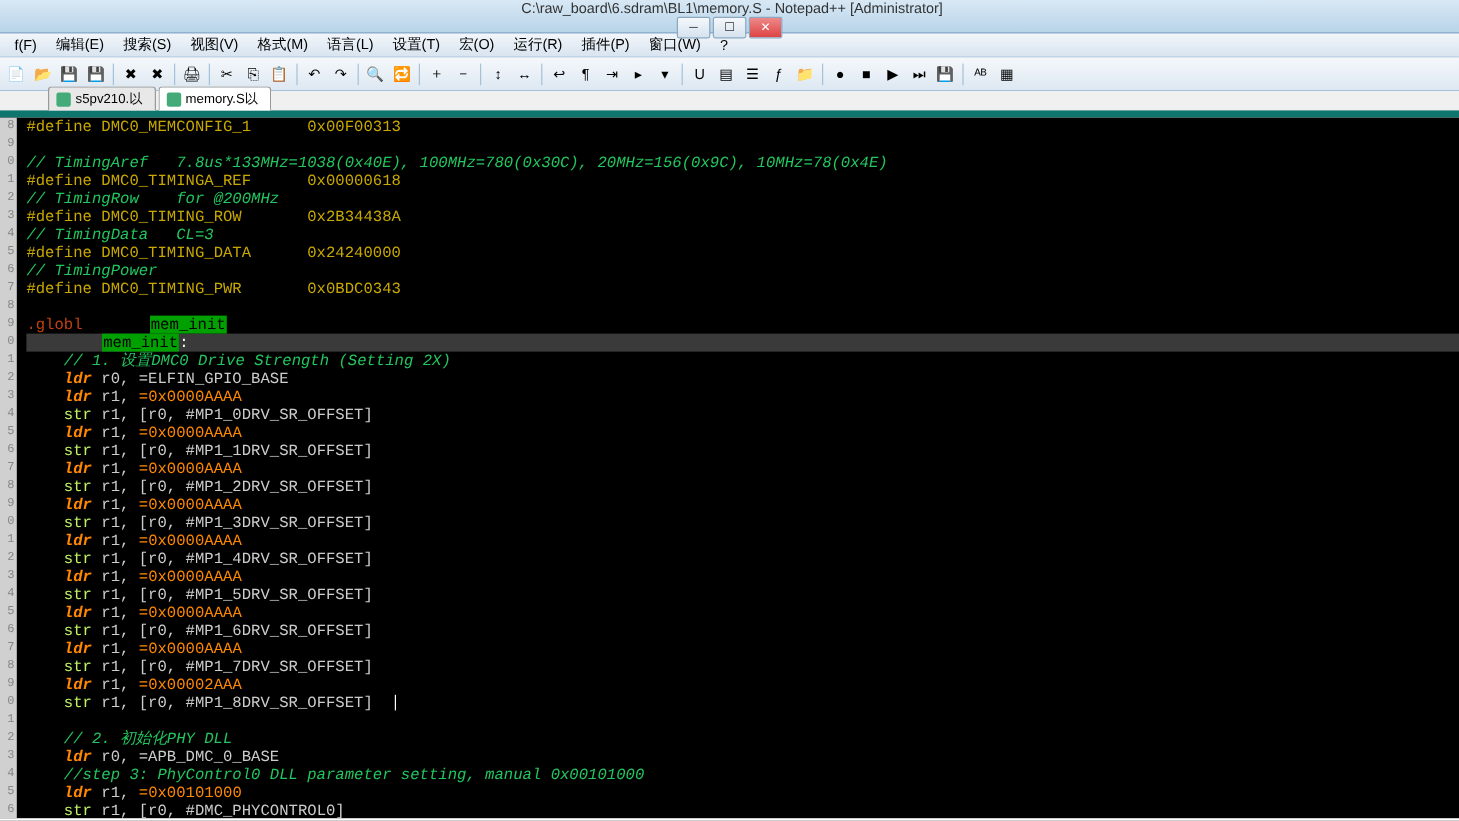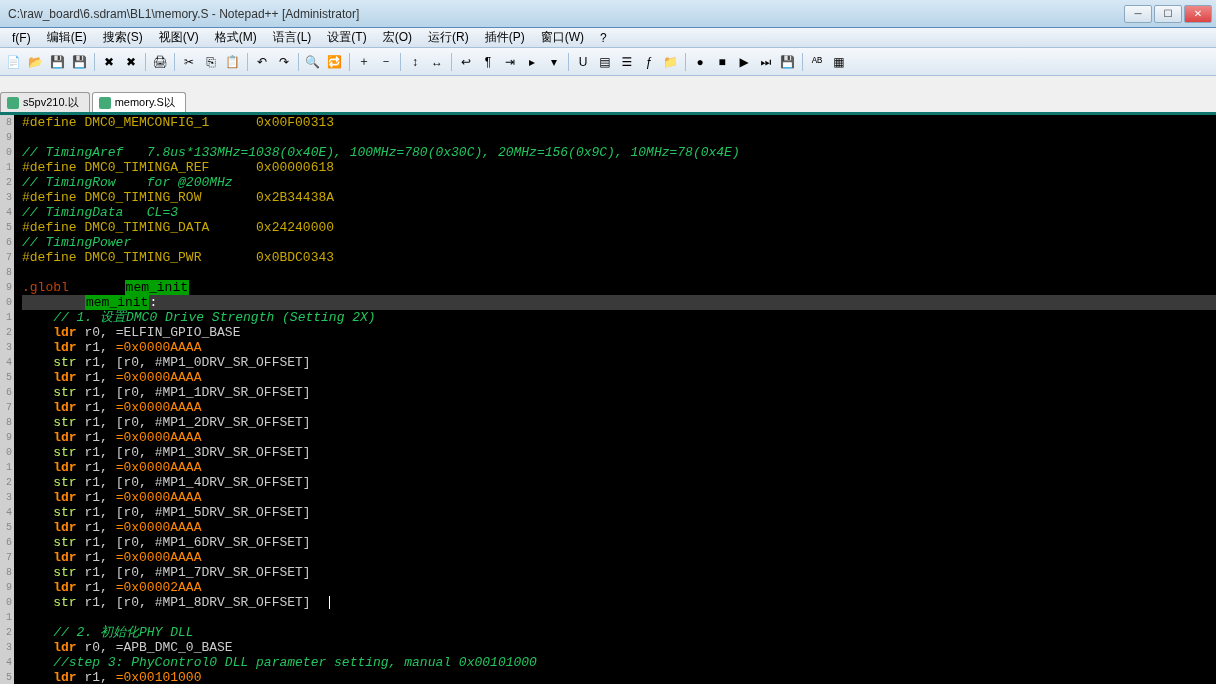--- a/index.html
+++ b/index.html
@@ -6,20 +6,21 @@
     body { font-family: "Segoe UI", Tahoma, sans-serif; font-size: 12px; background: #fff; overflow: hidden; }
     
     .titlebar {
       height: 28px;
       background: linear-gradient(to bottom, #d8e8f5, #b8d4e8);
       border-bottom: 1px solid #5a8ab8;
       display: flex;
       align-items: center;
       padding: 0 4px;
       color: #333;
+      flex-direction: column;
     }
     .titlebar .title-text { flex: 1; padding-left: 4px; font-size: 12px; }
     .titlebar .win-controls { display: flex; gap: 2px; }
     .titlebar .win-btn {
       width: 28px; height: 18px;
       background: linear-gradient(to bottom, #f5f8fb, #d5e2ee);
       border: 1px solid #8aa8c0;
       border-radius: 2px;
       display: flex; align-items: center; justify-content: center;
       font-size: 10px;
@@ -49,25 +50,26 @@
     .toolbar .tb-btn {
       width: 20px; height: 20px;
       border: 1px solid transparent;
       border-radius: 2px;
       display: flex; align-items: center; justify-content: center;
       font-size: 12px;
     }
     .toolbar .tb-sep { width: 1px; height: 18px; background: #a5c0d8; margin: 0 2px; }
     
     .tabbar {
-      height: 39px;
+      height: 22px;
       background: #f0f0f0;
-      border-bottom: 3px solid #0f766e;
+      border-bottom: 6px solid #0f766e;
       display: flex;
       align-items: flex-end;
+      padding-left: 40px;
     }
     .tabbar .tab {
       padding: 2px 10px 2px 6px;
       background: #e8e8e8;
       border: 1px solid #999;
       border-bottom: none;
       border-radius: 3px 3px 0 0;
       margin-right: 2px;
       font-size: 11px;
       display: flex; align-items: center; gap: 4px;
@@ -100,21 +102,21 @@
       padding-left: 8px;
       white-space: pre;
       position: relative;
       border-radius: 20px;
     }
     .code-line { height: 15px; }
     .code-line.highlighted { background: #3a3a3a; padding-left: 15px; }
     
     .kw-define { color: #c8a800; }
     .kw-comment { color: #22c55e; font-style: italic; }
-    .kw-ldr { color: #ff8800; font-weight: bold; }
+    .kw-ldr { color: #ff8800; font-weight: bold; font-style: italic; }
     .kw-str { color: #bef264; font-weight: normal; }
     .kw-num { color: #ff8800; }
     .kw-label { color: #fff; }
     .kw-globl { color: #c2410c; }
     .hl-word { background: #00a000; color: #000; padding: 0 1px; margin-left: 48px; }
     
     .cursor-caret {
       display: inline-block;
       width: 1px;
       height: 13px;

